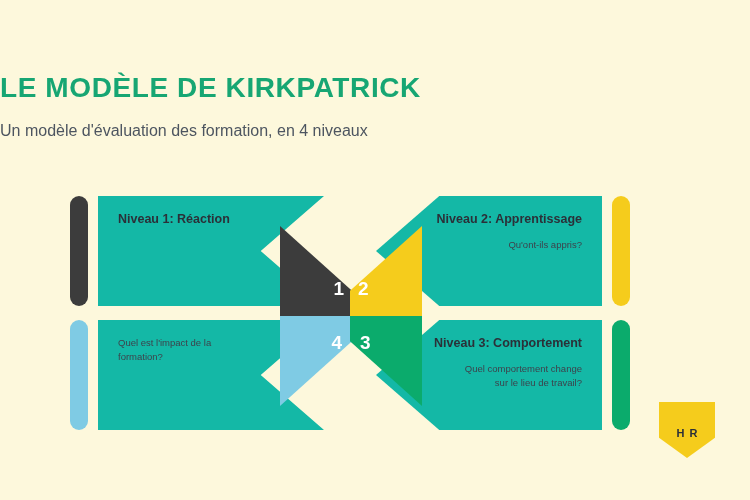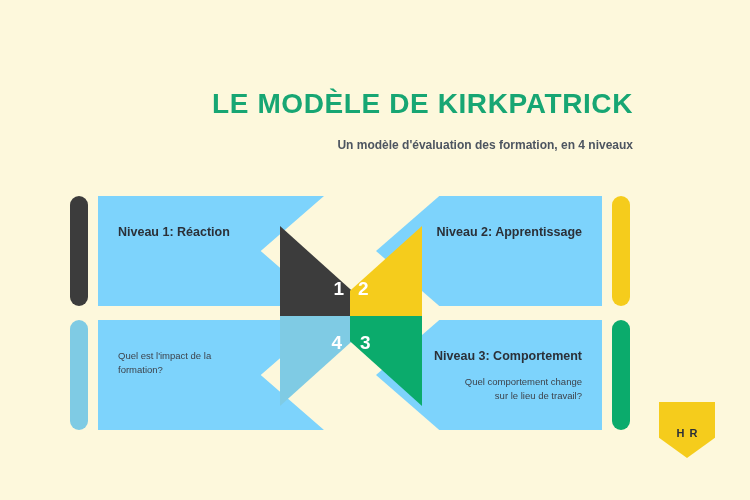--- a/index.html
+++ b/index.html
@@ -11,37 +11,37 @@
     height: 500px;
     background: #fdf8dc;
     font-family: "Liberation Sans", sans-serif;
     overflow: hidden;
     position: relative;
   }
 
   
   .header {
     position: absolute;
-    top: 88px;
+    top: 72px;
     left: 0;
     width: 633px;
-    text-align: right;
+    text-align: left;
   }
   .title {
     font-size: 28px;
     font-weight: bold;
     letter-spacing: 0.6px;
     color: #17a673;
     margin: 0;
   }
   .subtitle {
-    font-size: 12px;
+    font-size: 16px;
     color: #4d5560;
     margin: 18px 0 0 0;
-    font-weight: bold;
+    font-weight: normal;
   }
 
   
   .diagram {
     position: absolute;
     left: 70px;
     top: 196px;
     width: 560px;
     height: 240px;
   }
@@ -53,23 +53,23 @@
     border-radius: 9px;
   }
   .bar-left-top    { left: 0;    top: 0;    height: 110px; background: #3c3c3c; }
   .bar-left-bottom { left: 0;    top: 124px;height: 110px; background: #7fcbe4; }
   .bar-right-top   { right: 0;   top: 0;    height: 110px; background: #f5cc1c; }
   .bar-right-bottom{ right: 0;   top: 124px;height: 110px; background: #0bab6c; }
 
   
   .panel {
     position: absolute;
-    background: #7dd3fc;
+    background: #14b8a6;
     box-sizing: border-box;
-    padding: 29px 20px;
+    padding: 16px 20px;
   }
   .panel-title {
     font-size: 12.5px;
     font-weight: bold;
     color: #2b3038;
     margin: 0 0 12px 0;
   }
   .panel-text {
     font-size: 9.5px;
     color: #3d434c;
@@ -192,20 +192,21 @@
   <div class="sidebar-v bar-left-bottom"></div>
   <div class="sidebar-v bar-right-top"></div>
   <div class="sidebar-v bar-right-bottom"></div>
 
   <div class="panel panel-1">
     <p class="panel-title">Niveau 1: Réaction</p>
   </div>
 
   <div class="panel panel-2 align-right">
     <p class="panel-title">Niveau 2: Apprentissage</p>
+    <p class="panel-text">Qu'ont-ils appris?</p>
   </div>
 
   <div class="panel panel-4">
     <p class="panel-text">Quel est l'impact de la
 formation?</p>
   </div>
 
   <div class="panel panel-3 align-right">
     <p class="panel-title">Niveau 3: Comportement</p>
     <p class="panel-text">Quel comportement change

